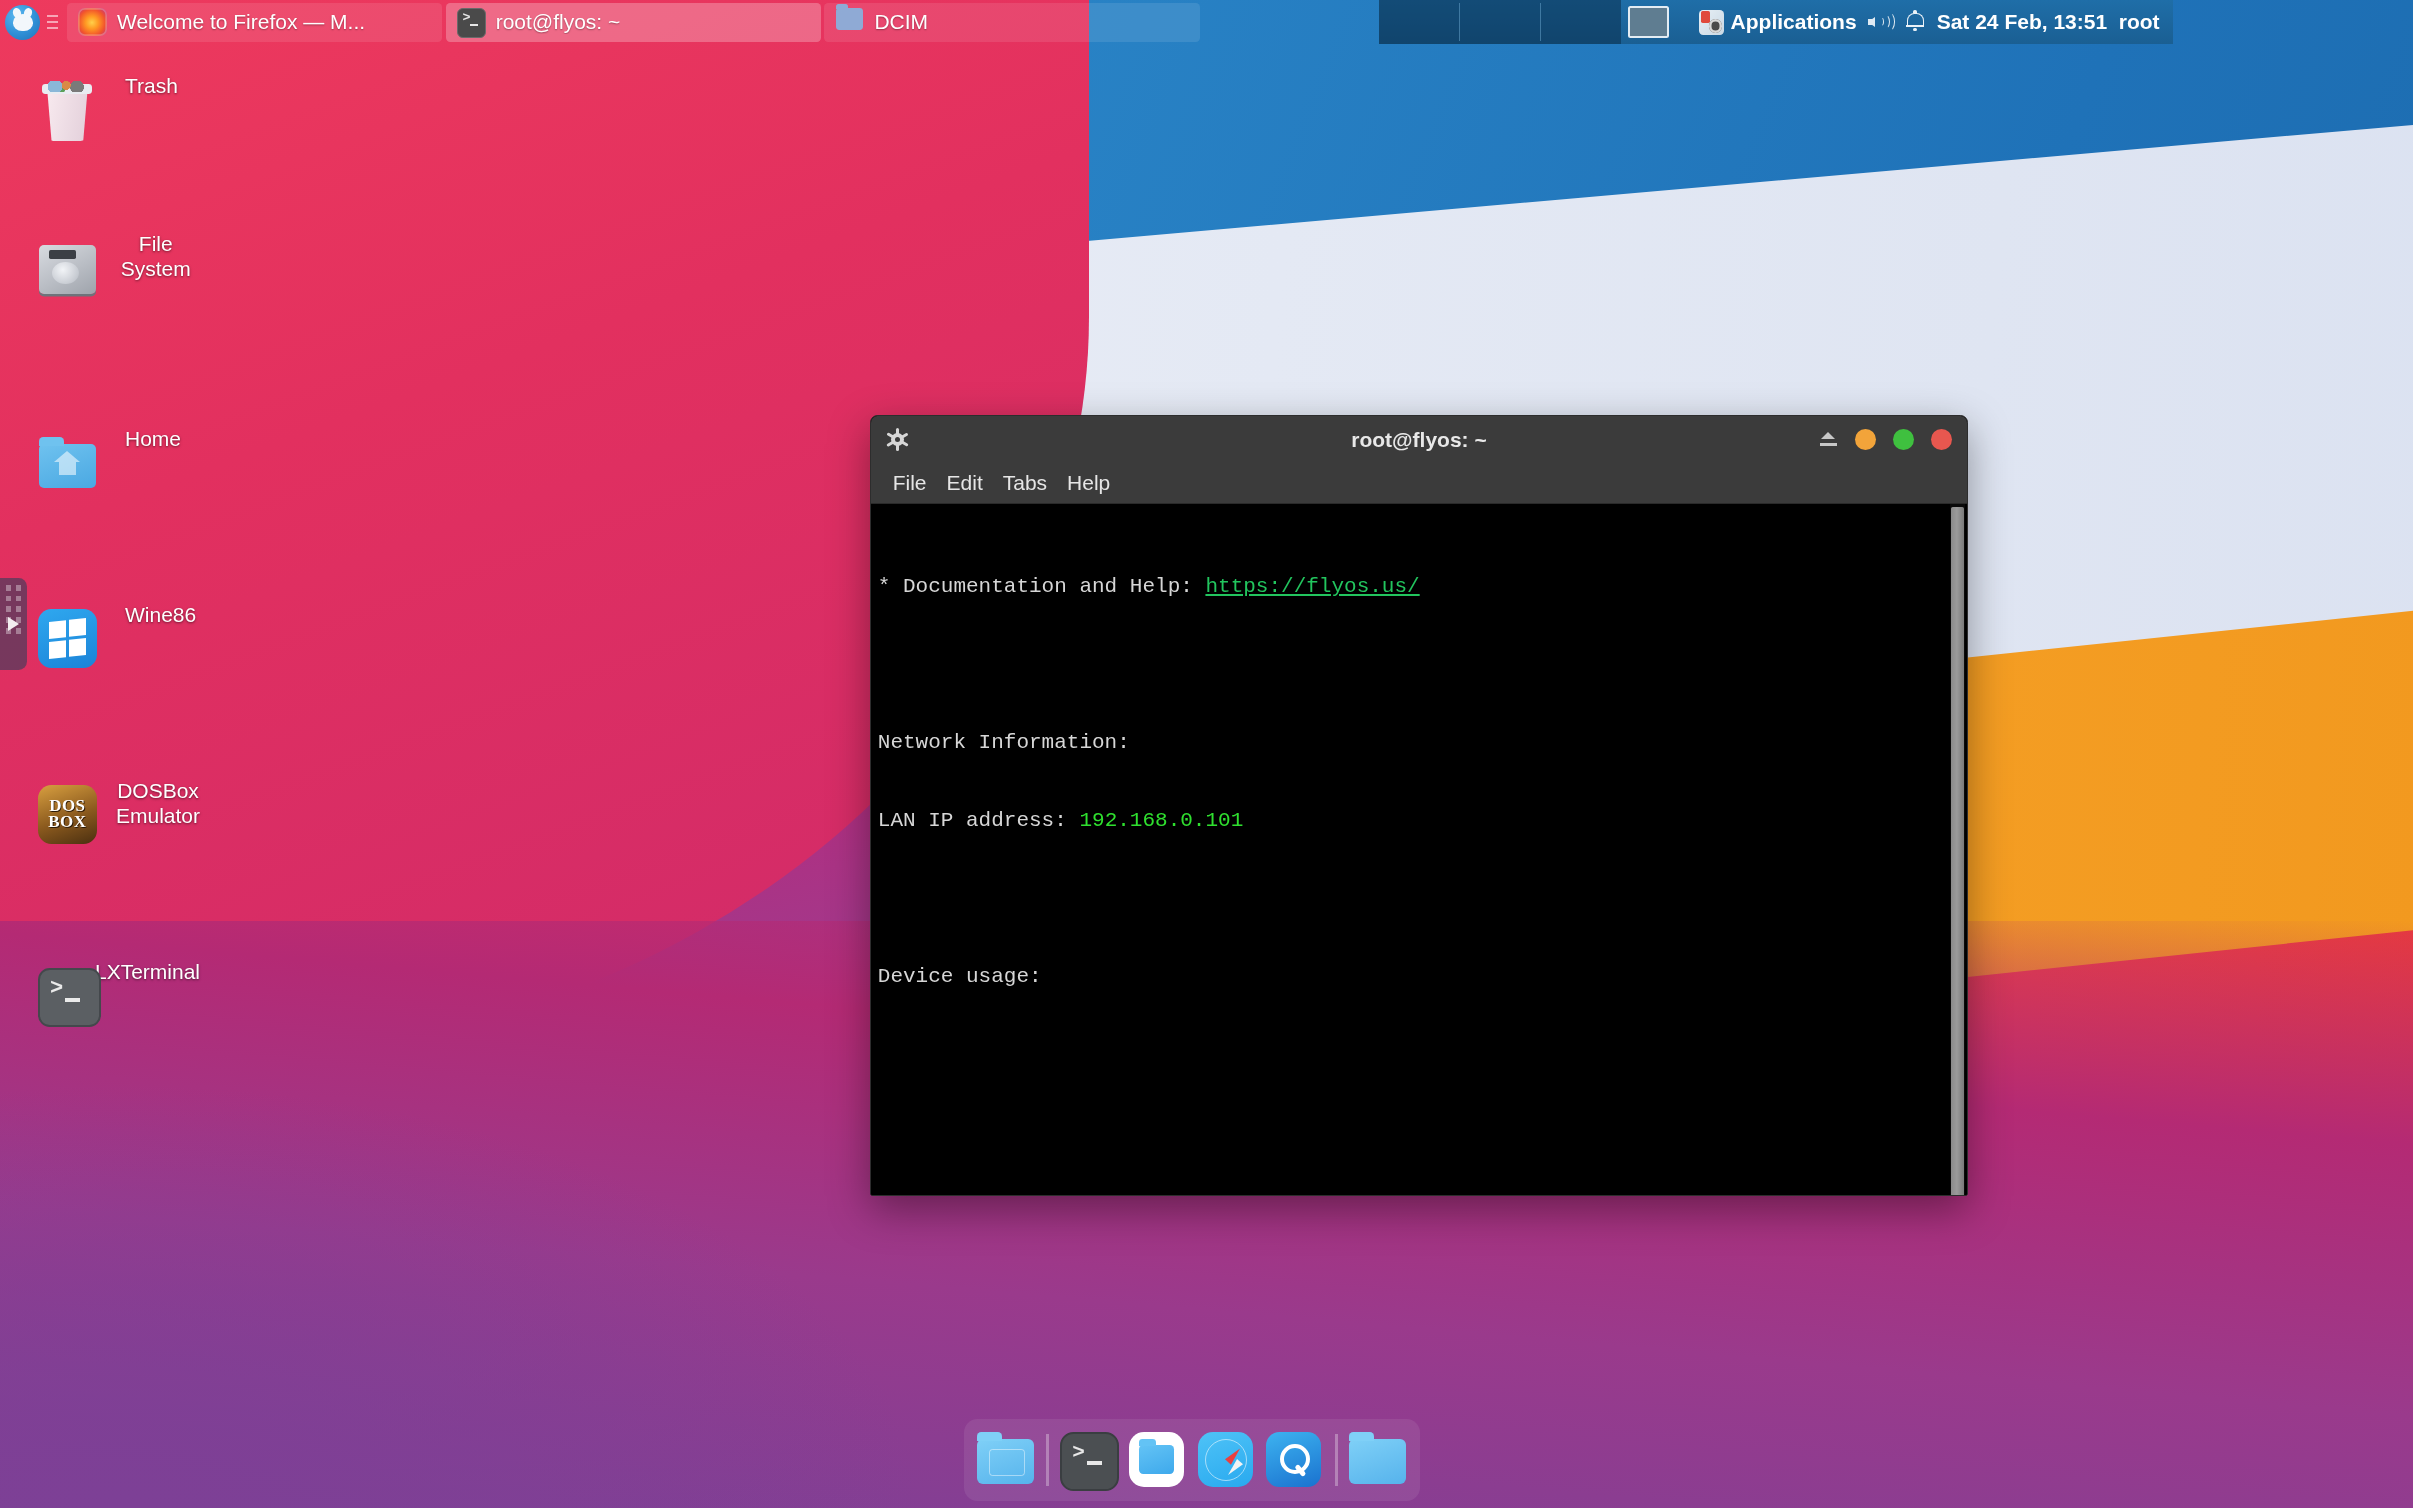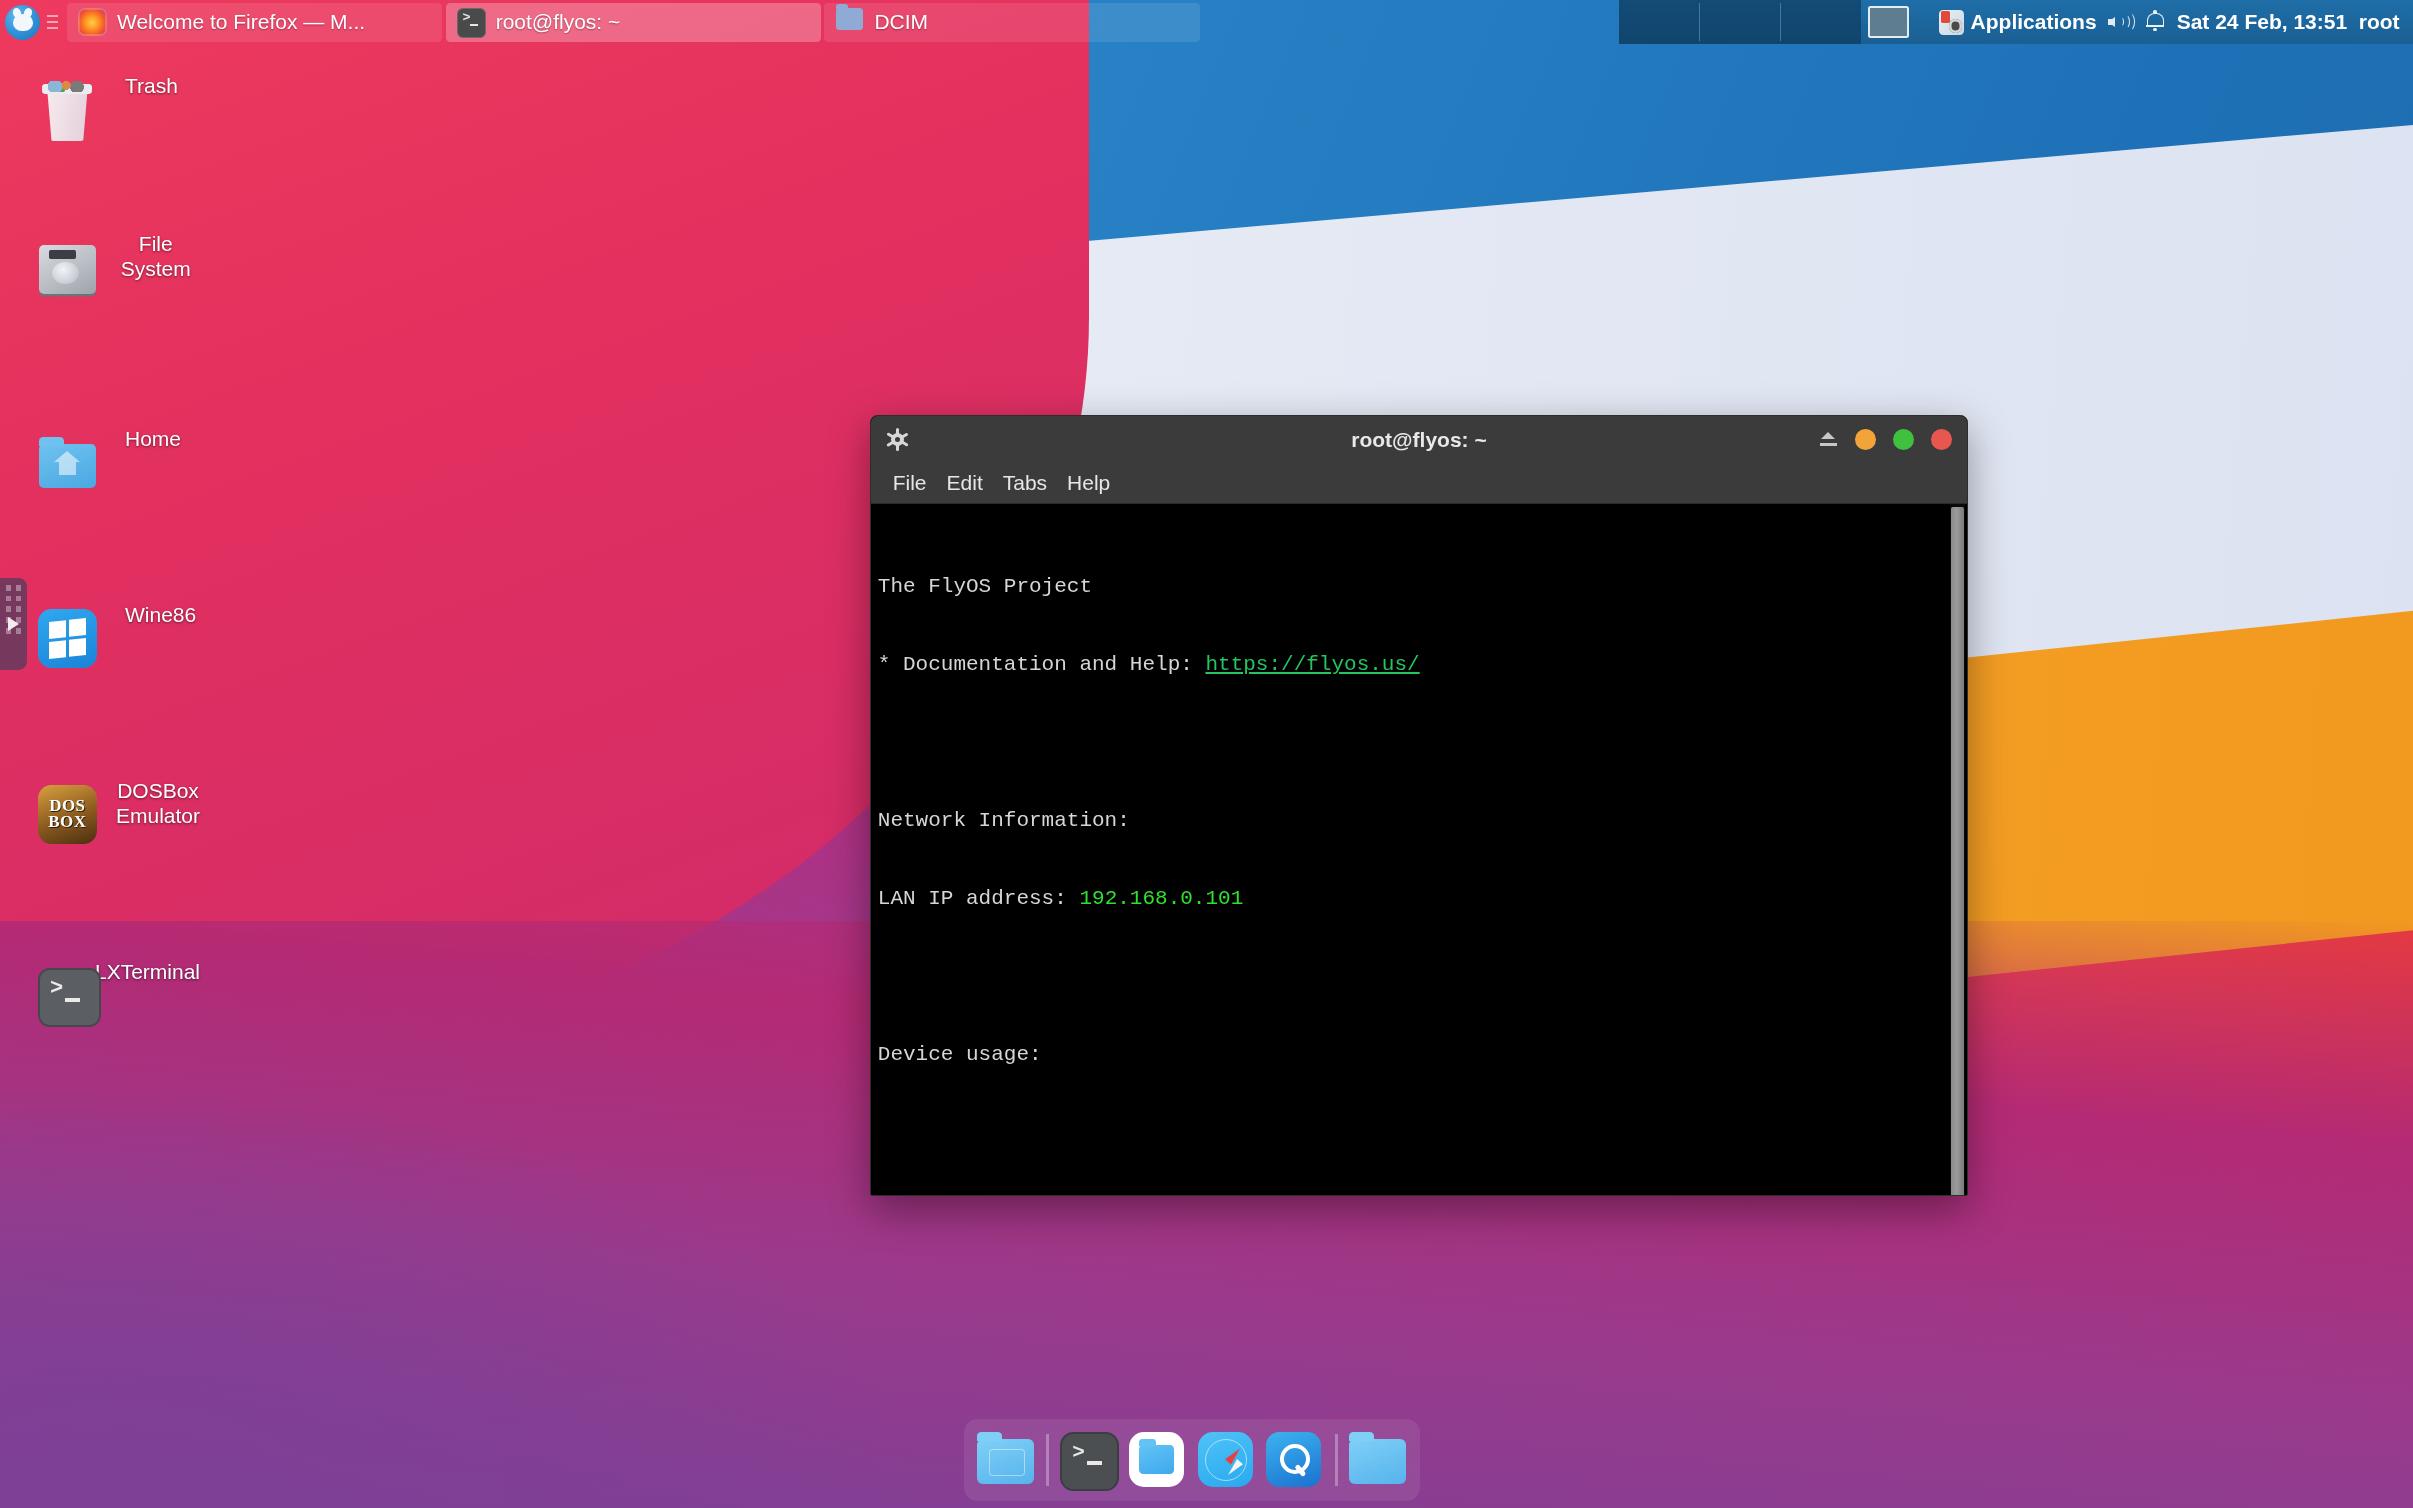--- a/index.html
+++ b/index.html
@@ -98,21 +98,21 @@
     position: absolute;
     left: 0; bottom: 0;
     width: 1257px; height: 754px;
     background: radial-gradient(90% 80% at 10% 100%, #7d4096 0%, rgba(125,64,150,0) 70%);
   }
 
   
   #top-panel {
     position: absolute;
     top: 0; left: 0;
-    width: 2413px;
+    width: 2173px;
     height: 44px;
     display: flex;
     align-items: stretch;
     z-index: 60;
     font-size: 21px;
     justify-content: flex-end;
   }
   .panel-left {
     display: flex;
     align-items: center;
@@ -975,21 +975,20 @@
 
     <div class="menubar">
       <div class="menu-item">File</div>
       <div class="menu-item">Edit</div>
       <div class="menu-item">Tabs</div>
       <div class="menu-item">Help</div>
     </div>
 
     <div class="term-body">
       <div class="term-text">
-        <div class="term-line"><span>The FlyOS Project</span></div>
         <div class="term-line"><span>* Documentation and Help: </span><span class="c-link">https://flyos.us/</span></div>
         <div class="term-line">&nbsp;</div>
         <div class="term-line"><span>Network Information:</span></div>
         <div class="term-line"><span>LAN IP address: </span><span class="c-green">192.168.0.101</span></div>
         <div class="term-line">&nbsp;</div>
         <div class="term-line"><span>Device usage:</span></div>
         
         
         
         

